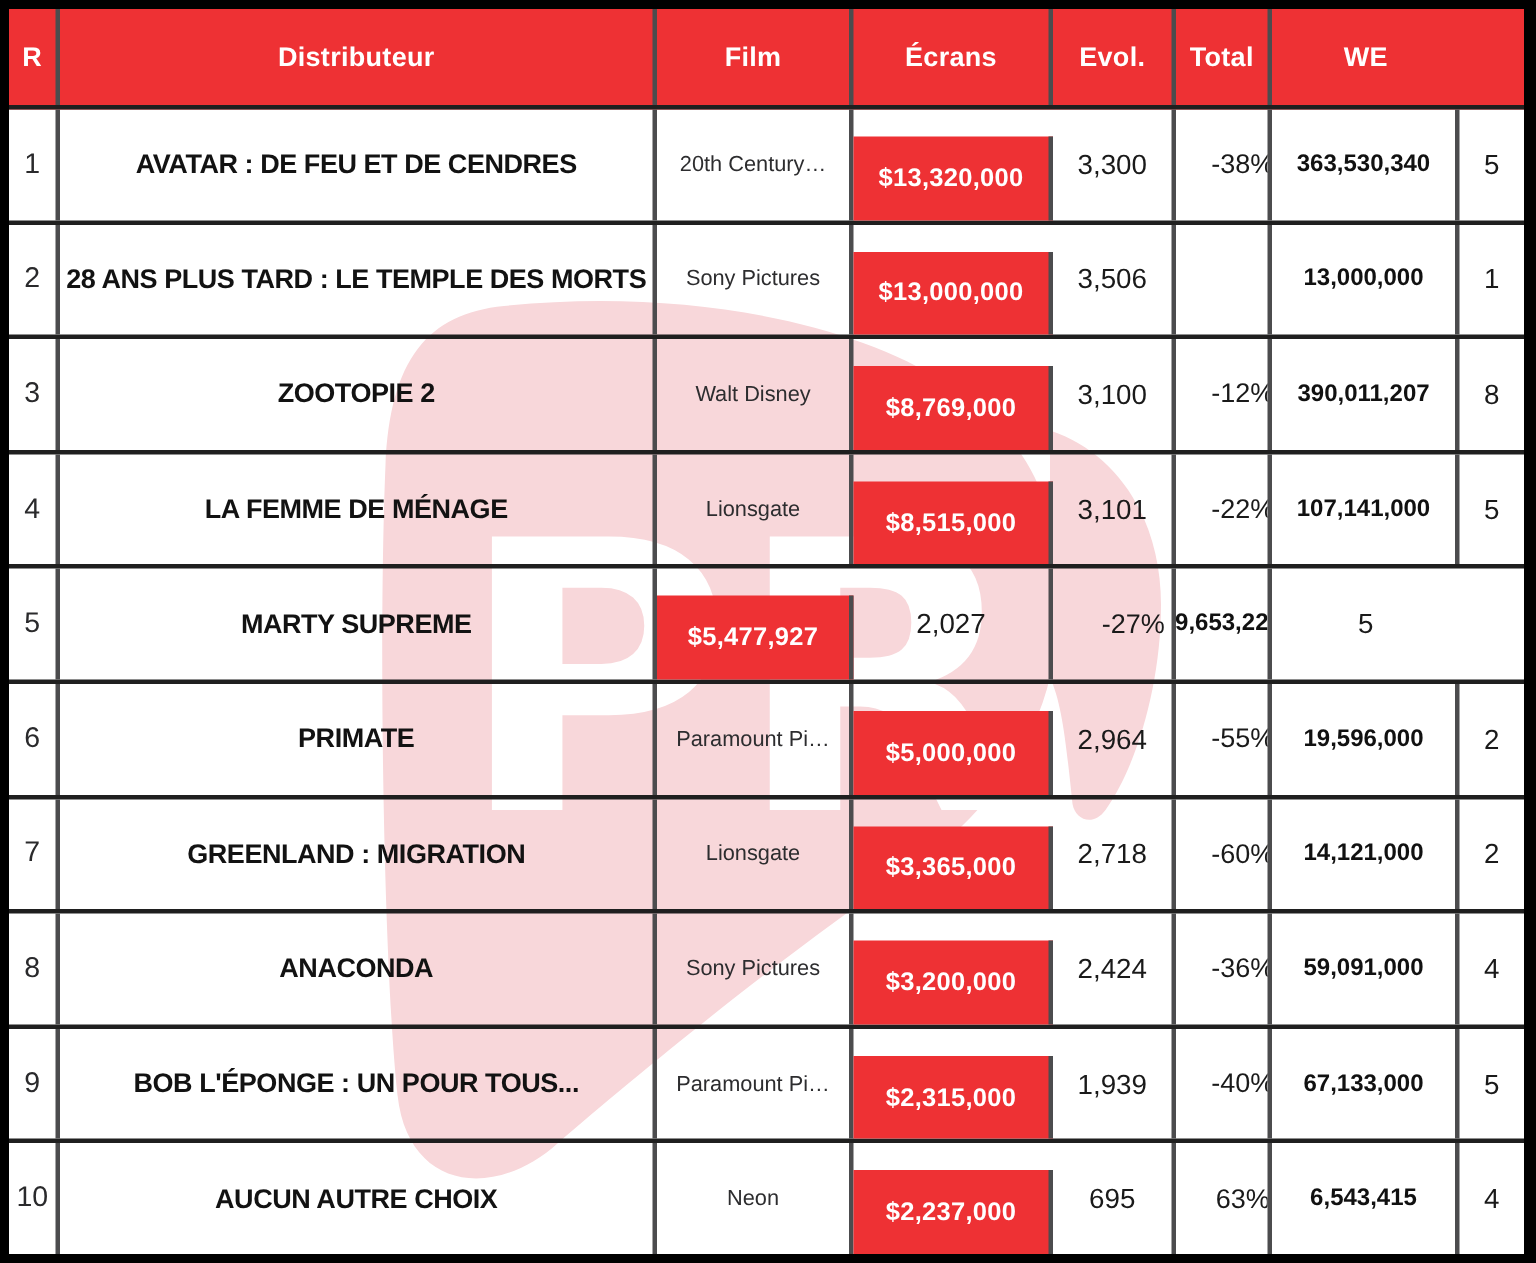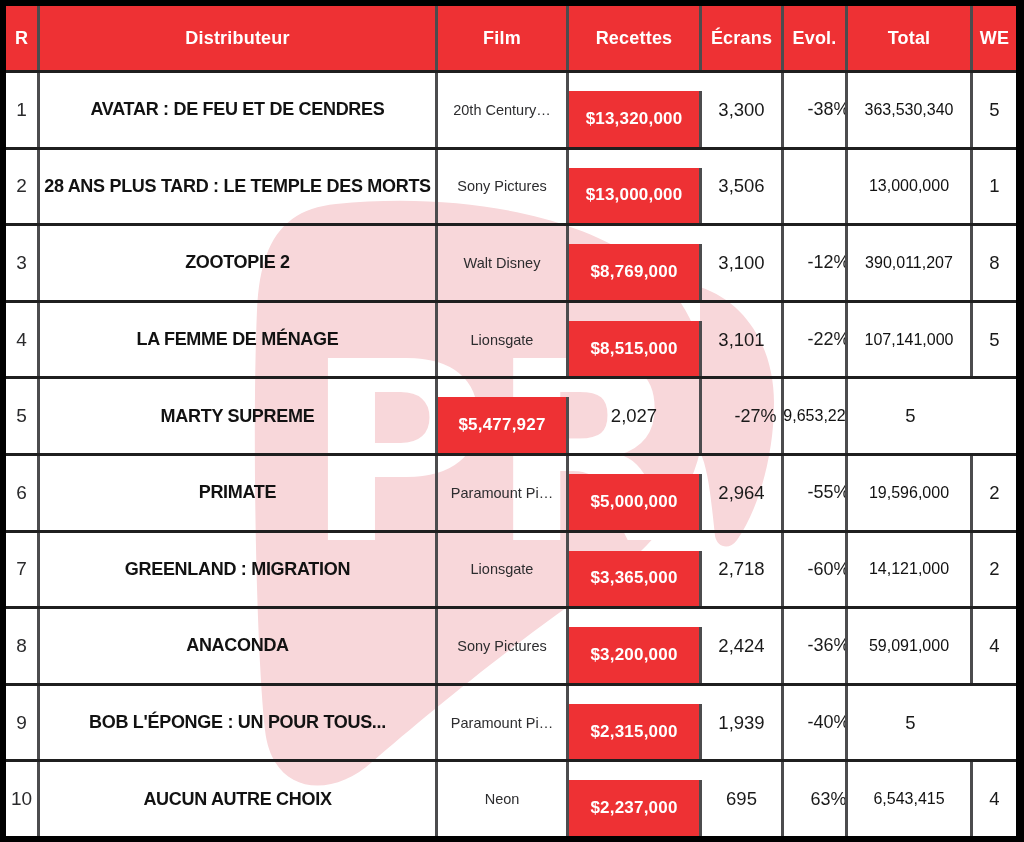--- a/index.html
+++ b/index.html
@@ -31,21 +31,21 @@
 
   .hcell{color:#fff;font-weight:bold;font-size:18px;letter-spacing:.2px;}
 
   .rank{font-size:19px;color:#2a2a2c;}
   .film{font-size:18px;font-weight:bold;color:#121212;letter-spacing:-.3px;white-space:nowrap;}
   .dist{font-size:14.5px;color:#2d2d2f;white-space:nowrap;}
   .recettes{background:var(--accent-red,#ee3134);color:#fff;font-weight:bold;
             font-size:17px;letter-spacing:.2px;margin-top:18px;}
   .ecrans{font-size:18.5px;color:#1a1a1a;text-align:right;}
   .evol{font-size:18px;color:#1a1a1a;padding-left:32px;}
-  .total{font-size:16px;font-weight:normal;color:#111;}
+  .total{font-size:16px;font-weight:bold;color:#111;}
   .we{font-size:18.5px;color:#1a1a1a;}
 </style>
 </head>
 <body>
 
 <svg class="watermark" viewBox="0 0 1024 842" xmlns="http://www.w3.org/2000/svg" aria-hidden="true">
   <path d="M336 204
            C450 192 565 213 630 255
            C682 289 704 330 703 382
            L703 432
@@ -60,21 +60,20 @@
            C729 551 717 547 715 536
            C711 498 708 468 700 452 Z" fill="var(--watermark-pink,#f8d7da)"></path>
   <text x="305" y="540" fill="#ffffff" font-size="250" font-weight="bold" font-family="DejaVu Sans, sans-serif" letter-spacing="2">PR</text>
 </svg>
 
 <div class="frame">
   <div class="trow header-row">
     <div class="cell hcell">R</div>
     <div class="cell hcell">Distributeur</div>
     <div class="cell hcell">Film</div>
-    <div class="cell hcell">Recettes</div>
     <div class="cell hcell">Écrans</div>
     <div class="cell hcell">Evol.</div>
     <div class="cell hcell">Total</div>
     <div class="cell hcell">WE</div>
   </div>
 
 <div class="trow row">
     <div class="cell rank">1</div>
     <div class="cell film">AVATAR : DE FEU ET DE CENDRES</div>
     <div class="cell dist">20th Century…</div>
@@ -153,20 +152,21 @@
     <div class="cell total">59,091,000</div>
     <div class="cell we">4</div>
   </div>
     <div class="trow row">
     <div class="cell rank">9</div>
     <div class="cell film">BOB L'ÉPONGE : UN POUR TOUS...</div>
     <div class="cell dist">Paramount Pi…</div>
     <div class="cell recettes">$2,315,000</div>
     <div class="cell ecrans">1,939</div>
     <div class="cell evol">-40%</div>
+    <div class="cell total">67,133,000</div>
     <div class="cell we">5</div>
   </div>
     <div class="trow row">
     <div class="cell rank">10</div>
     <div class="cell film">AUCUN AUTRE CHOIX</div>
     <div class="cell dist">Neon</div>
     <div class="cell recettes">$2,237,000</div>
     <div class="cell ecrans">695</div>
     <div class="cell evol">63%</div>
     <div class="cell total">6,543,415</div>

